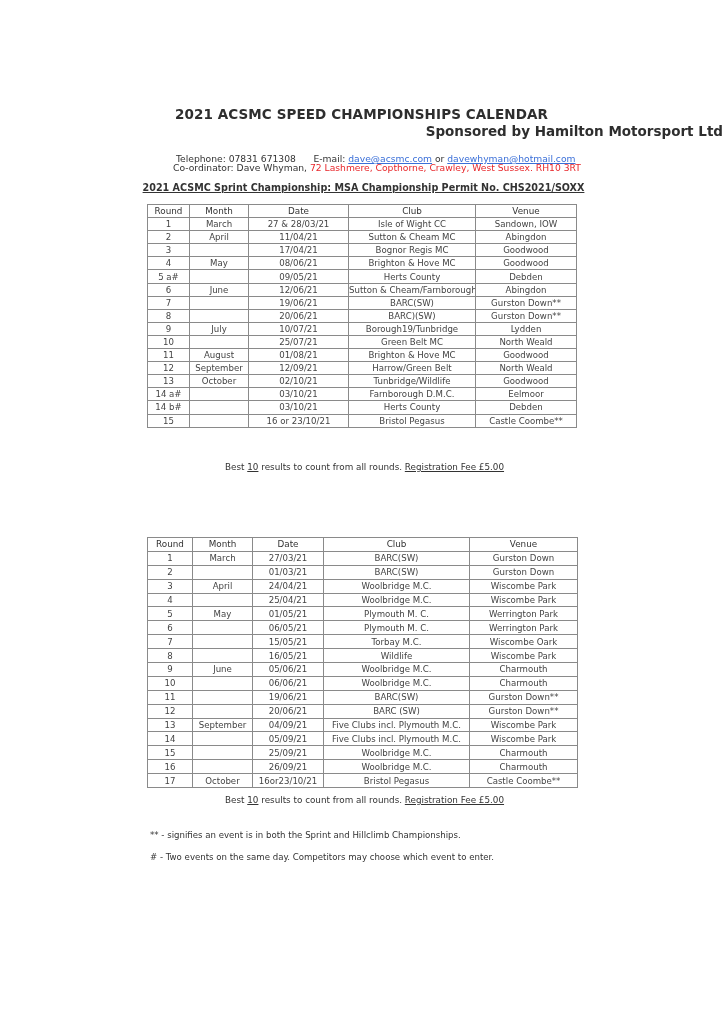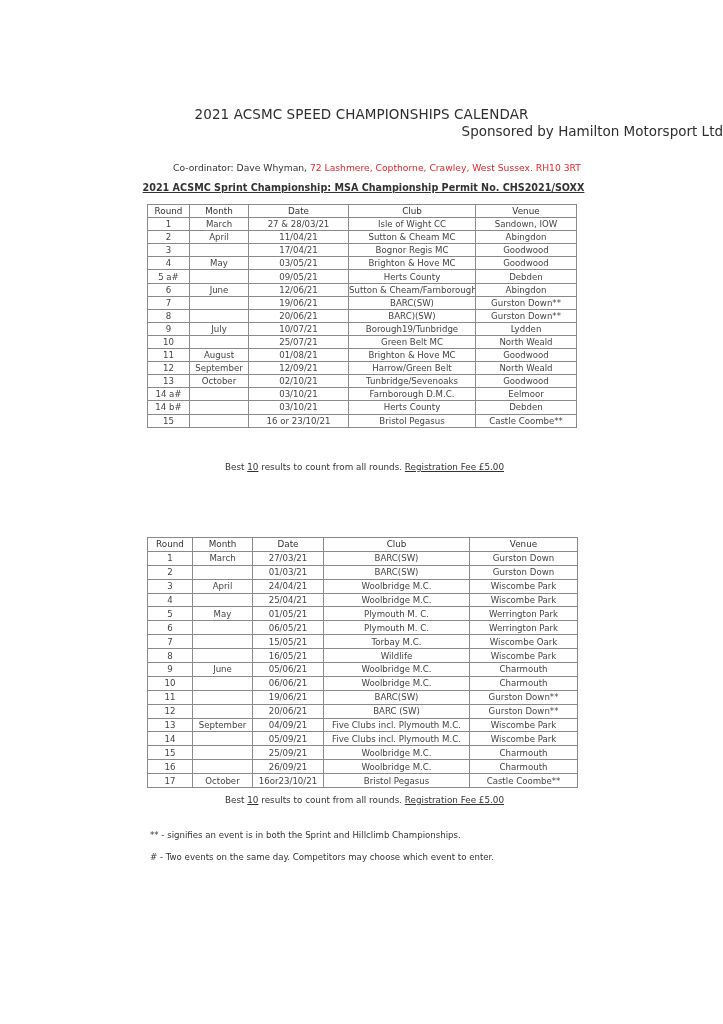--- a/index.html
+++ b/index.html
@@ -3,21 +3,21 @@
 <meta charset="utf-8">
 <style>
   html, body { margin: 0; padding: 0; }
   body {
     width: 723px; height: 1024px; background: #ffffff; position: relative; overflow: hidden;
     font-family: "DejaVu Sans", "Liberation Sans", sans-serif; color: #333333;
   }
   .page { position: absolute; left: 0; top: 0; width: 723px; height: 1024px; }
   .title {
     position: absolute; left: 0; width: 723px; text-align: center;
-    font-weight: normal; color: #2e2e2e;
+    font-weight: bold; color: #2e2e2e;
   }
   .t1 { top: 106px; font-size: 13.5px; letter-spacing: 0.1px; }
   .t2 { top: 123px; font-size: 13.5px; text-align: right; }
   .contact {
     position: absolute; left: 173px; font-size: 9.2px; color: #333; white-space: nowrap;
   }
   .c1 { top: 142px; margin-top: 20px; }
   .c2 { top: 153px; left: 176px; }
   .red { color: #e8262a; }
   .link { color: #3a6fd8; text-decoration: underline; }
@@ -55,20 +55,28 @@
 <body>
 
 <div class="page">
 
   <div class="title t1">2021 ACSMC SPEED CHAMPIONSHIPS CALENDAR</div>
   <div class="title t2">Sponsored by Hamilton Motorsport Ltd</div>
 
   <div class="contact c1">
     <span>Co-ordinator: Dave Whyman,</span>
     <span class="red">72 Lashmere, Copthorne, Crawley, West Sussex. RH10 3RT</span>
+  </div>
+  <div class="contact c2">
+    <span>Telephone: 07831 671308</span>
+    &nbsp;&nbsp;&nbsp;&nbsp;
+    <span>E-mail:</span>
+    <span class="link">dave@acsmc.com</span>
+    <span>or</span>
+    <span class="link">davewhyman@hotmail.com</span>
   </div>
 
   <div class="section-title st1">2021 ACSMC Sprint Championship: MSA Championship Permit No. CHS2021/SOXX</div>
   <table class="cal" id="sprint-table">
     <colgroup>
       <col style="width:42px">
         <col style="width:59px">
         <col style="width:100px">
         <col style="width:127px">
         <col style="width:101px">
@@ -100,21 +108,21 @@
         <tr>
           <td>3</td>
           <td></td>
           <td>17/04/21</td>
           <td>Bognor Regis MC</td>
           <td>Goodwood</td>
         </tr>
         <tr>
           <td>4</td>
           <td>May</td>
-          <td>03/05/21</td>
+          <td>08/06/21</td>
           <td>Brighton &amp; Hove MC</td>
           <td>Goodwood</td>
         </tr>
         <tr>
           <td>5 a#</td>
           <td></td>
           <td>09/05/21</td>
           <td>Herts County</td>
           <td>Debden</td>
         </tr>
@@ -164,21 +172,21 @@
           <td>12</td>
           <td>September</td>
           <td>12/09/21</td>
           <td>Harrow/Green Belt</td>
           <td>North Weald</td>
         </tr>
         <tr>
           <td>13</td>
           <td>October</td>
           <td>02/10/21</td>
-          <td>Tunbridge/Sevenoaks</td>
+          <td>Tunbridge/Wildlife</td>
           <td>Goodwood</td>
         </tr>
         <tr>
           <td>14 a#</td>
           <td></td>
           <td>03/10/21</td>
           <td>Farnborough D.M.C.</td>
           <td>Eelmoor</td>
         </tr>
         <tr>

